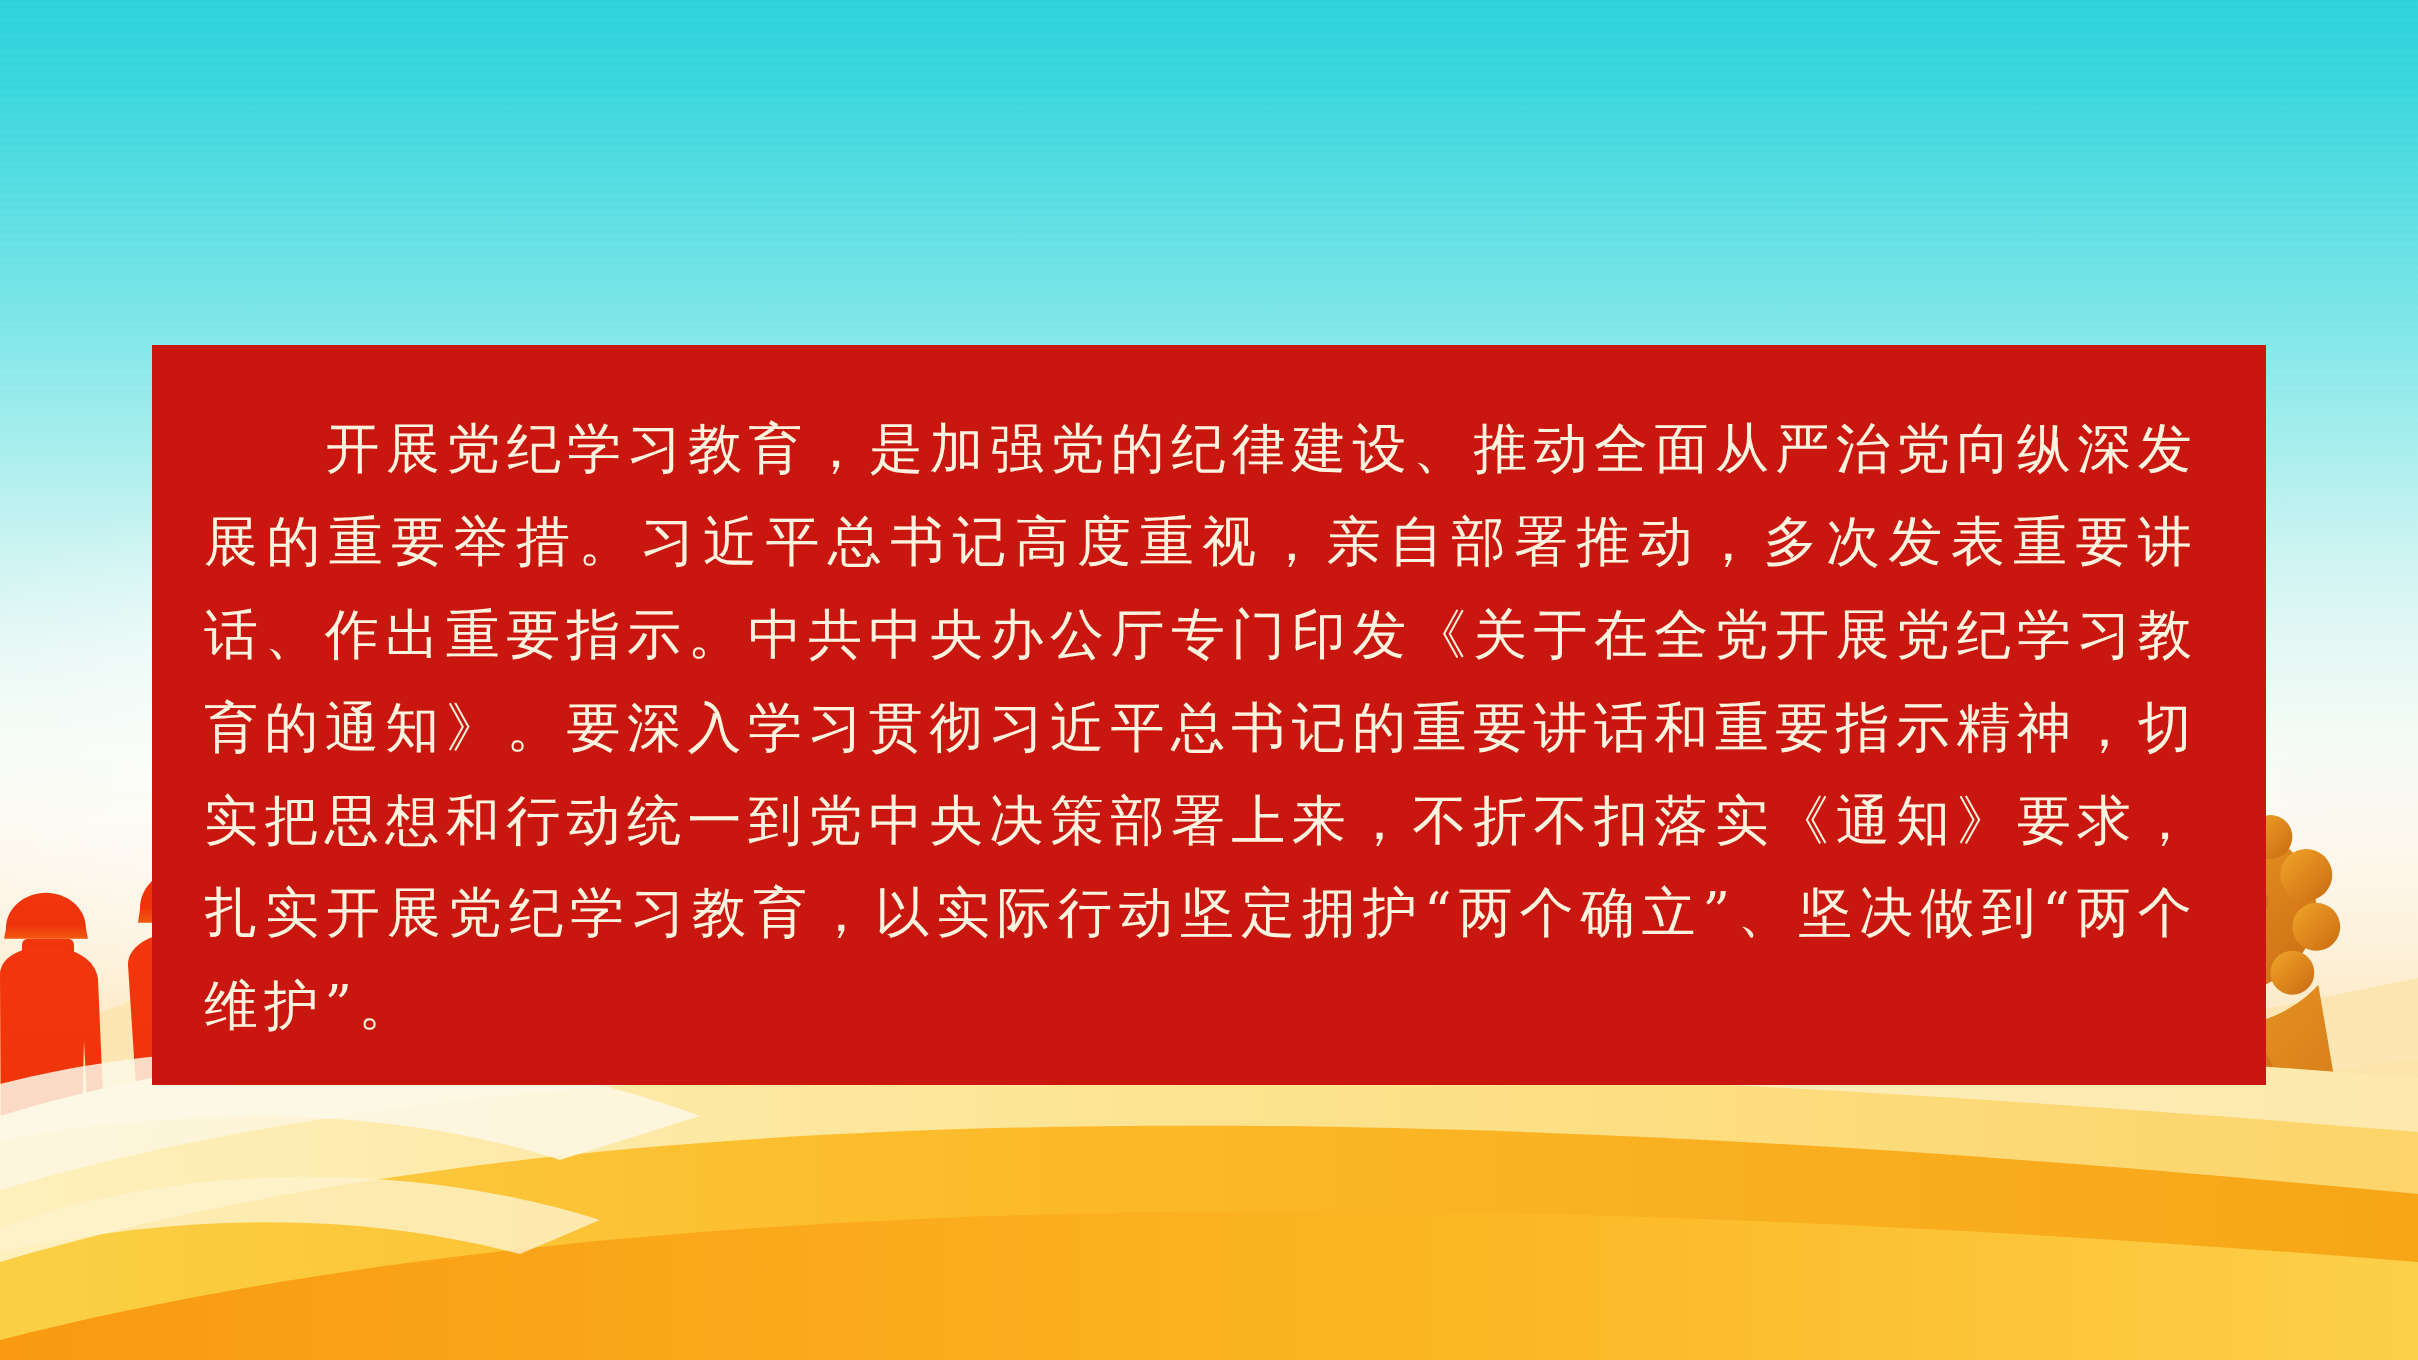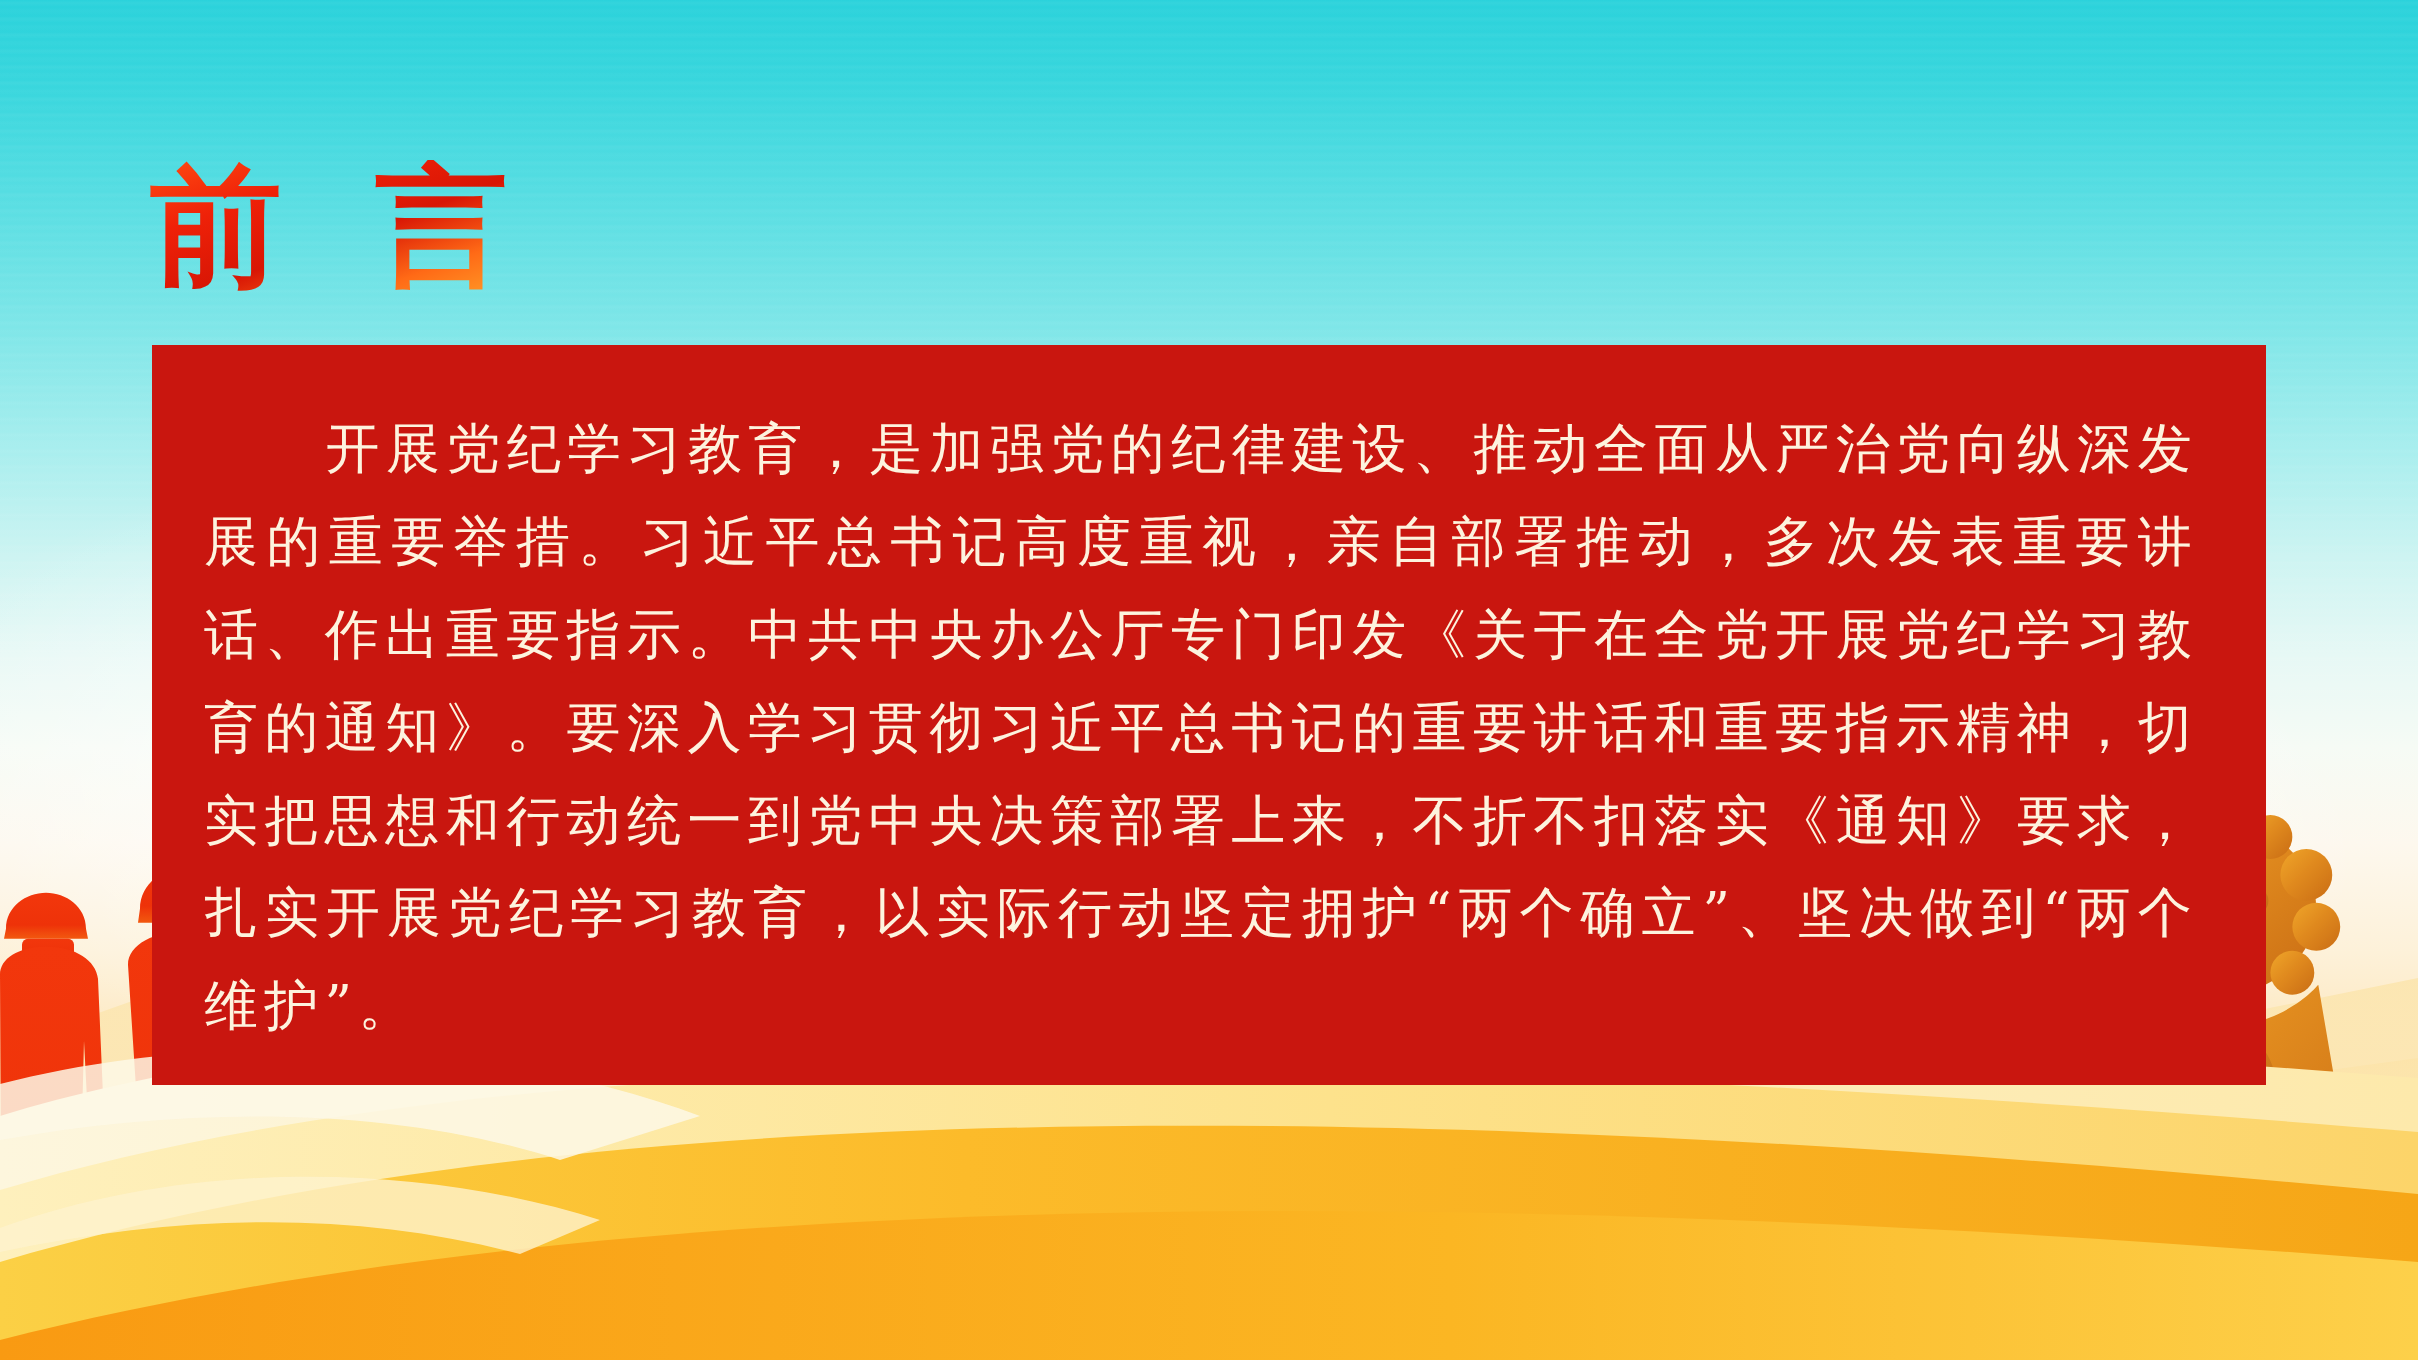--- a/index.html
+++ b/index.html
@@ -352,21 +352,18 @@
       </linearGradient>
     </defs>
     <path d="M0,300 C420,172 1180,166 2418,262 L2418,544 L0,544 Z" fill="url(#w3)"></path>
     <path d="M0,374 C500,224 1280,222 2418,316 L2418,544 L0,544 Z" fill="url(#w2)"></path>
     <path d="M0,446 C560,280 1360,276 2418,378 L2418,544 L0,544 Z" fill="url(#w1)"></path>
     <path d="M0,524 C600,372 1420,366 2418,446 L2418,544 L0,544 Z" fill="url(#w4)"></path>
     <path d="M0,268 C240,206 520,232 700,300 L560,344 C400,292 200,288 0,324 Z" fill="#fdf8e6" opacity="0.85"></path>
     <path d="M0,412 C200,340 430,350 600,404 L520,438 C360,396 190,396 0,436 Z" fill="#fef3cd" opacity="0.8"></path>
   </svg>
 
-  <div id="title-block">
-    <div id="title-text">前 言</div>
-  </div>
 
   <div id="content-panel">
     <p id="content-paragraph">开展党纪学习教育，是加强党的纪律建设、推动全面从严治党向纵深发展的重要举措。习近平总书记高度重视，亲自部署推动，多次发表重要讲话、作出重要指示。中共中央办公厅专门印发《关于在全党开展党纪学习教育的通知》。要深入学习贯彻习近平总书记的重要讲话和重要指示精神，切实把思想和行动统一到党中央决策部署上来，不折不扣落实《通知》要求，扎实开展党纪学习教育，以实际行动坚定拥护“两个确立”、坚决做到“两个维护”。</p>
   </div>
 
 </div>
 
 </body></html>

